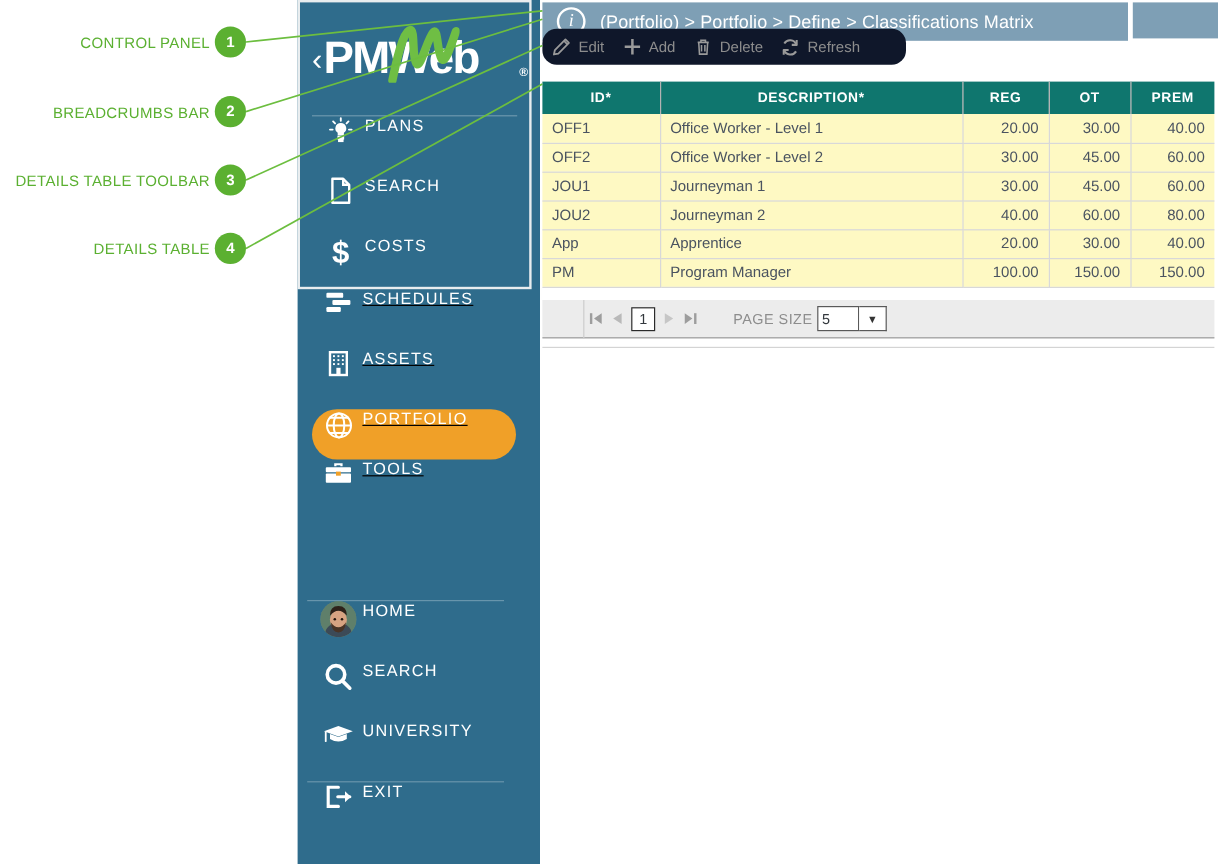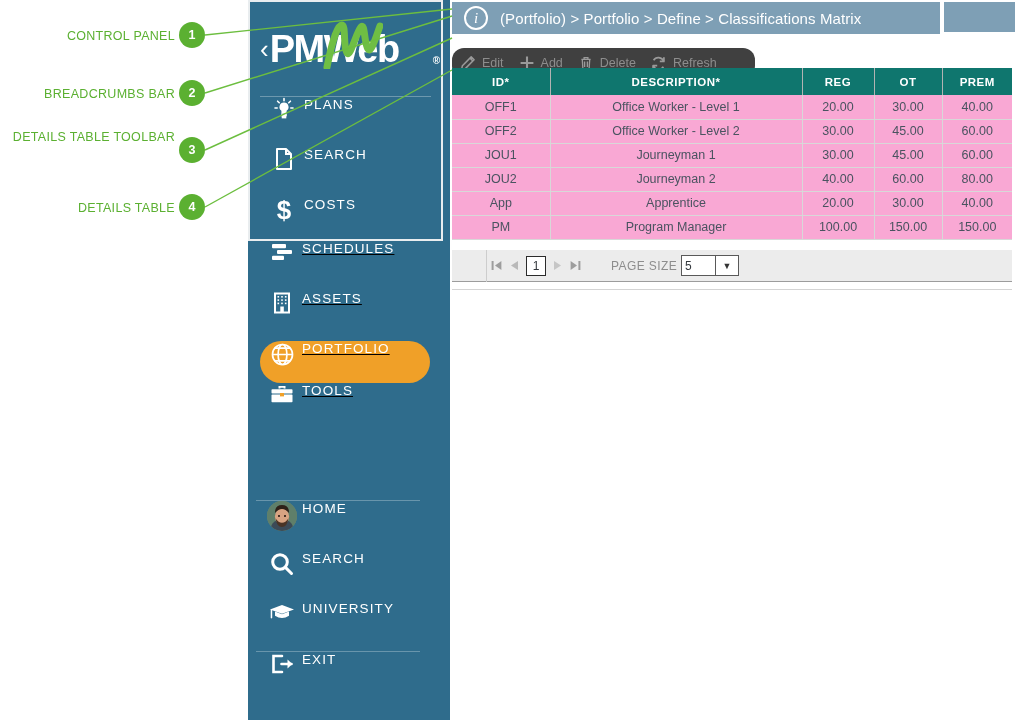--- a/index.html
+++ b/index.html
@@ -167,23 +167,23 @@
   }
   #breadcrumb-text {
     font-size: 15px;
     color: #ffffff;
     letter-spacing: .1px;
     font-family: "Liberation Sans", sans-serif;
   }
   #breadcrumb-text .crumb-link { }
 
   #toolbar {
-    position: absolute; left: 2px; top: 48px;
+    position: absolute; left: 2px; top: 24px;
     width: 303px; height: 30px;
-    background: #404040;
+    background: #0f172a;
     display: flex; align-items: center; border-radius: 12px;
   }
   .tool-btn {
     display: flex; align-items: center;
     height: 30px;
     padding: 0 7px 0 6px;
     color: #8d8d8d;
     font-size: 12.5px;
     cursor: pointer;
     font-family: "Liberation Sans", sans-serif;
@@ -216,23 +216,22 @@
     font-family: "Liberation Sans", sans-serif;
   }
   table.details thead th:last-child { border-right: none; }
   table.details tbody td {
     height: 24px;
     font-size: 12.5px;
     color: #4a5360;
     border-bottom: 1px solid #d8d8d8;
     border-right: 1px solid #d8d8d8;
     padding: 0 8px;
-    background: #f9a8d4;
-    font-family: "Liberation Sans", sans-serif;
-    text-align: center;
+    background: #fef9c3;
+    font-family: "Liberation Sans", sans-serif;
   }
   table.details tbody td:last-child { border-right: none; }
   td.num { text-align: right; }
   td.txt { text-align: left; }
 
   #pager {
     position: absolute; left: 2px; top: 250px;
     width: 560px; height: 32px;
     background: #ececec;
     display: flex; align-items: center;
@@ -597,20 +596,20 @@
     </g>
   </svg>
 
   <div style="position:absolute;left:0;top:0;width:1017px;height:720px;pointer-events:none;z-index:41;">
     <div class="anno-label" style="left:0px;top:29px;width:175px;">CONTROL PANEL</div>
     <div class="anno-badge" style="left:179px;top:22px;">1</div>
 
     <div class="anno-label" style="left:0px;top:87px;width:175px;">BREADCRUMBS BAR</div>
     <div class="anno-badge" style="left:179px;top:80px;">2</div>
 
-    <div class="anno-label" style="left:0px;top:130px;width:175px;">DETAILS TABLE TOOLBAR</div>
+    <div class="anno-label" style="left:0px;top:144px;width:175px;">DETAILS TABLE TOOLBAR</div>
     <div class="anno-badge" style="left:179px;top:137px;">3</div>
 
     <div class="anno-label" style="left:0px;top:201px;width:175px;">DETAILS TABLE</div>
     <div class="anno-badge" style="left:179px;top:194px;">4</div>
   </div>
 
 </div>
 
 </body></html>

